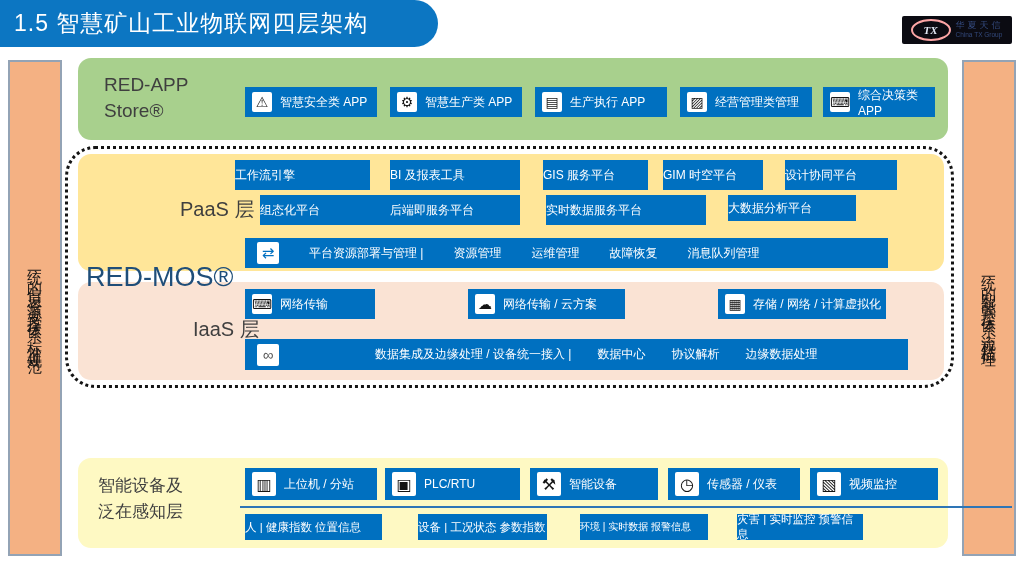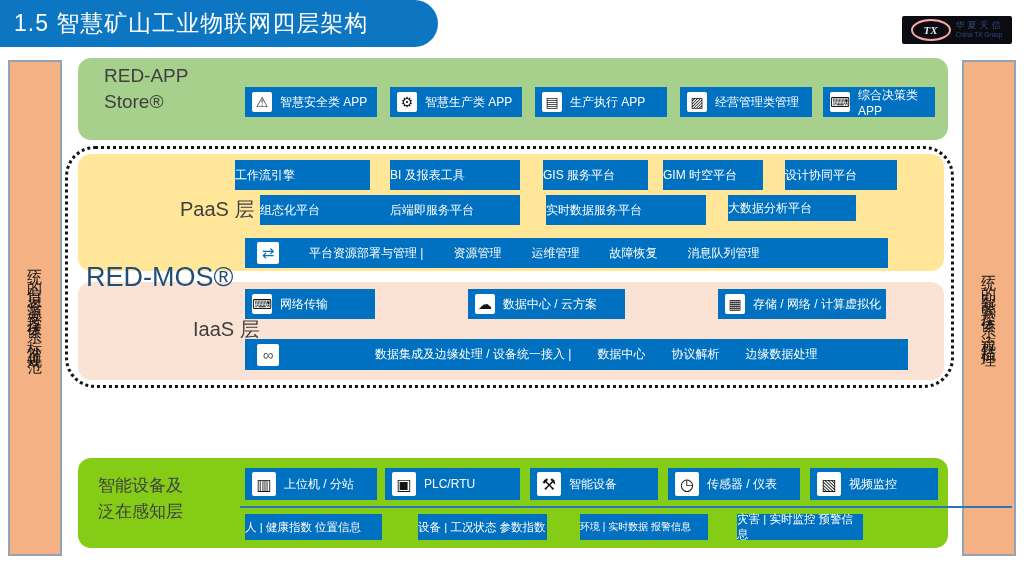--- a/index.html
+++ b/index.html
@@ -24,21 +24,21 @@
   .vbar{top:60px;width:54px;height:496px;background:#F4B183;border:2px solid #93A3B5;
         box-sizing:border-box;display:flex;align-items:center;justify-content:center;}
   .vtext{writing-mode:vertical-rl;text-orientation:upright;font-size:15px;
          letter-spacing:6px;color:#141414;line-height:1;}
   
   .layerbox{border-radius:13px;}
   .green{left:78px;top:58px;width:870px;height:82px;background:#A8D08D;}
   .yellow{left:78px;top:154px;width:866px;height:117px;background:#FFE699;}
   .peach{left:78px;top:282px;width:866px;height:98px;background:#FAE3D4;}
   .lblue{left:78px;top:392px;width:870px;height:59px;background:#B5C7E8;}
-  .gray{left:78px;top:458px;width:870px;height:90px;background:#84cc16;}
+  .gray{left:78px;top:458px;width:870px;height:90px;background:#fef9c3;}
   .dashed{left:65px;top:146px;width:889px;height:242px;border:3px dotted #141414;
           border-radius:30px;box-sizing:border-box;}
   
   .boxlabel{color:#3f3f3f;}
   .redmos{left:86px;top:262px;font-size:27px;color:#1F4E79;font-weight:500;z-index:4;}
   
   .btn{position:absolute;background:#0070C0;color:#fff;font-size:12px;
        display:flex;align-items:center;box-sizing:border-box;}
   .btn.center{justify-content:flex-start;}
   .btn.withic{padding-left:7px;gap:8px;}
@@ -72,21 +72,21 @@
     <span class="vtext">统一的信息资源支撑体系（标准规范）</span>
   </div>
 
   <div class="abs vbar" style="left:962px;">
     <span class="vtext">统一的智能管控体系（流程梳理）</span>
   </div>
 
   <div class="abs dashed"></div>
 
   <div class="abs layerbox green">
-    <div class="abs boxlabel" style="left:26px;top:5px;width:118px;font-size:19px;line-height:1.35;">RED-APP Store®</div>
+    <div class="abs boxlabel" style="left:26px;top:14px;width:118px;font-size:19px;line-height:1.35;">RED-APP Store®</div>
     <div class="btn withic" style="left:167px;top:29px;width:132px;height:30px;">
       <span class="ic ic20">⚠</span>
       <span>智慧安全类 APP</span>
     </div>
     <div class="btn withic" style="left:312px;top:29px;width:132px;height:30px;">
       <span class="ic ic20">⚙</span>
       <span>智慧生产类 APP</span>
     </div>
     <div class="btn withic" style="left:457px;top:29px;width:132px;height:30px;">
       <span class="ic ic20">▤</span>
@@ -144,21 +144,21 @@
   <div class="abs redmos">RED-MOS®</div>
 
   <div class="abs layerbox peach">
     <div class="abs boxlabel" style="left:115px;top:34px;font-size:20px;">IaaS 层</div>
     <div class="btn withic" style="left:167px;top:7px;width:130px;height:30px;">
       <span class="ic ic20">⌨</span>
       <span>网络传输</span>
     </div>
     <div class="btn withic" style="left:390px;top:7px;width:157px;height:30px;">
       <span class="ic ic20">☁</span>
-      <span>数据中心 / 云方案</span>
+      <span>网络传输 / 云方案</span>
     </div>
     <div class="btn withic" style="left:640px;top:7px;width:168px;height:30px;">
       <span class="ic ic20">▦</span>
       <span>存储 / 网络 / 计算虚拟化</span>
     </div>
     <div class="widebar" style="left:167px;top:57px;width:663px;height:31px;gap:26px;">
       <span class="ic ic22" style="color:#555;margin-right:70px;">∞</span>
       <span>数据集成及边缘处理 / 设备统一接入 |</span>
       <span>数据中心</span>
       <span>协议解析</span>

